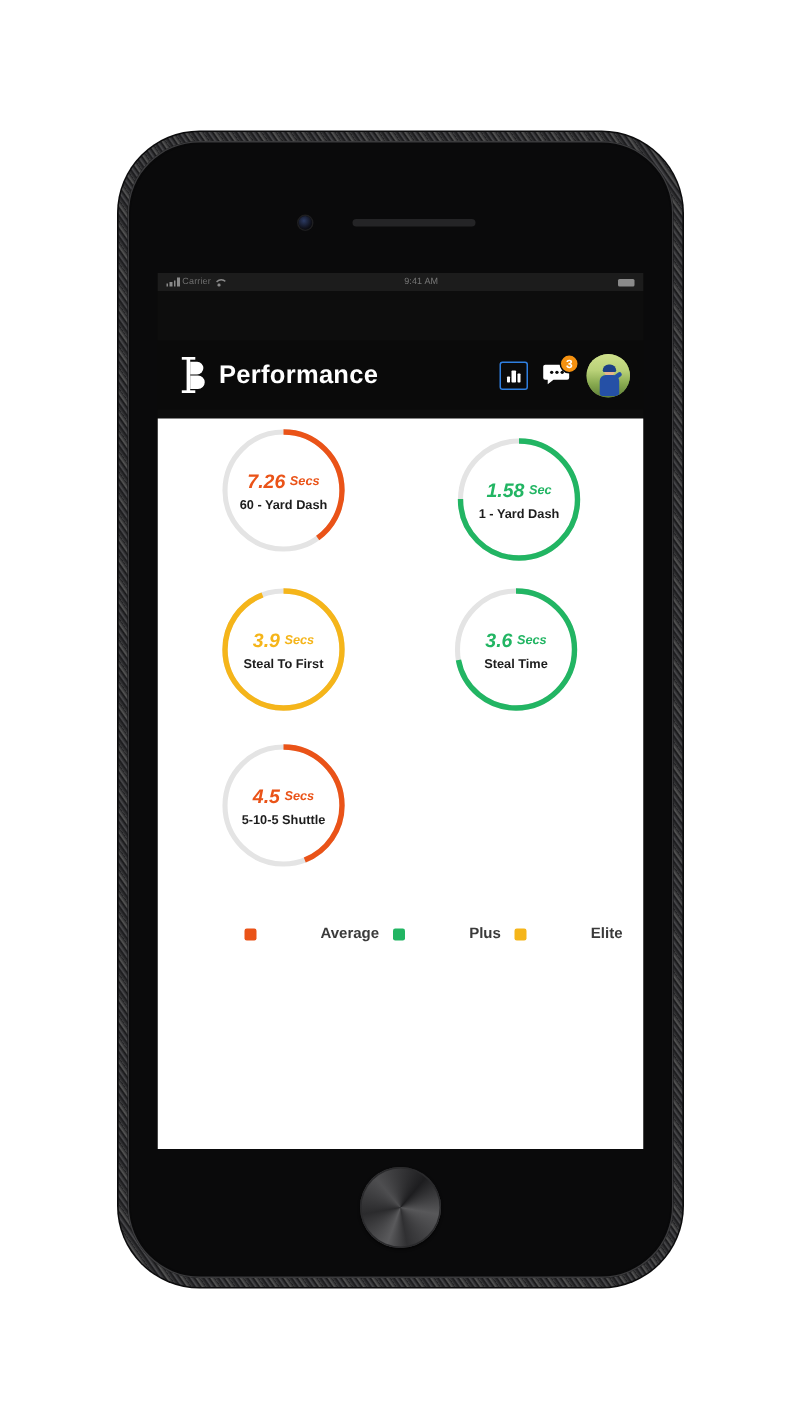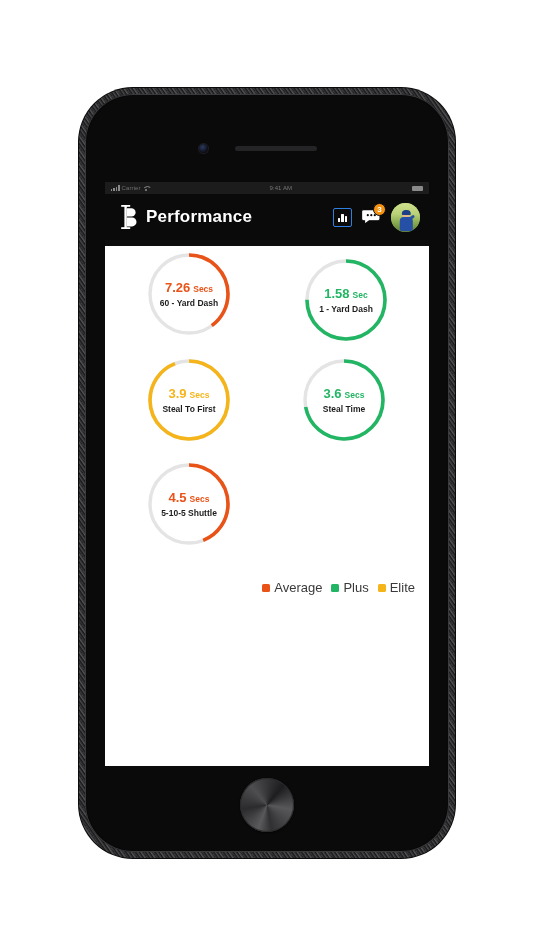--- a/index.html
+++ b/index.html
@@ -56,21 +56,21 @@
   .wifi{ width:7px; height:6px; position:relative; }
   .wifi::before{ content:""; position:absolute; left:0; top:1px; width:7px; height:7px;
     border:1.4px solid #8a8a8a; border-radius:50%; clip-path:polygon(0 0,100% 0,50% 55%); }
   .wifi::after{ content:""; position:absolute; left:2.6px; top:4.2px; width:1.8px;height:1.8px;
     background:#8a8a8a; border-radius:50%; }
   .sb-time{ flex:1; text-align:center; font-size:6px; color:#777; }
   .battery{ width:11px; height:5px; background:#8a8a8a; border-radius:1px; }
 
   
   .appbar{ height:46px; background:#0a0a0a; display:flex; align-items:center;
-    padding:0 9px 0 11px; gap:8px; }
+    padding:0 9px 0 11px; gap:8px;margin-top:33px; }
   .logo{ width:22px; height:26px; position:relative; flex:0 0 auto; }
   .logo svg{ display:block; }
   .app-title{ color:#fff; font-size:17px; font-weight:700; letter-spacing:.2px; flex:1;
     font-family:"Liberation Sans", sans-serif; }
   .hdr-icons{ display:flex; align-items:center; gap:9px; }
   .ico-chart{ width:19px; height:19px; border:1.6px solid #2f7fe0; border-radius:2px;
     display:flex; align-items:flex-end; justify-content:center; gap:1.3px; padding-bottom:3.5px; }
   .ico-chart i{ display:block; width:2.1px; background:#fff; border-radius:.5px; }
   .ico-chart i:nth-child(1){height:4.5px}
   .ico-chart i:nth-child(2){height:8.5px}
@@ -103,34 +103,34 @@
   .sec-sub{ font-size:8.5px; color:#b4b4b4; margin-top:4px; font-style:italic; font-weight:600; }
 
   
   .gauges{ position:relative; height:346px; margin-top:6px; }
   .gauge{ position:absolute; width:88px; height:88px; }
   .gauge svg{ position:absolute; inset:0; }
   .g-txt{ position:absolute; inset:0; display:flex; flex-direction:column;
     align-items:center; justify-content:center; }
   .g-val{ font-size:13px; font-weight:700; line-height:1; }
   .g-unit{ font-size:8.5px; font-weight:600; margin-left:3px; }
-  .g-row1{ display:flex; align-items:flex-end; }
+  .g-row1{ display:flex; align-items:center;font-style:italic; }
   .g-label{ font-size:8.5px; color:#1d1d1d; font-weight:600; margin-top:4px; white-space:nowrap; }
 
   .g0{ left:40px;  top:4px; }
   .g1{ left:197px; top:10px; }
   .g2{ left:40px;  top:110px; }
   .g3{ left:195px; top:110px; }
   .g4{ left:40px;  top:214px; }
 
   
   .legend{ position:absolute; right:14px; bottom:-3px; display:flex; align-items:center; gap:9px; }
   .lg{ display:flex; align-items:center; gap:4px; }
   .lg span.sw{ width:8px; height:8px; border-radius:1.5px; display:block; }
-  .lg span.tx{ font-size:13px; color:#3a3a3a; font-weight:400; }
+  .lg span.tx{ font-size:10px; color:#3a3a3a; font-weight:700;margin-left:39px; }
 
   
   .actions{ position:absolute; left:0; right:0; bottom:0; height:30px;
     border-top:1px solid #e2e2e2; display:flex; background:#fff; }
   .act{ flex:1; display:flex; align-items:center; justify-content:center; gap:6px;
     font-size:9.5px; color:#1b1b1b; font-weight:600; }
   .act + .act{ border-left:1px solid #e2e2e2; }
 
   
   .tabbar{ height:48px; background:#0a0a0a; display:flex; position:relative; }

